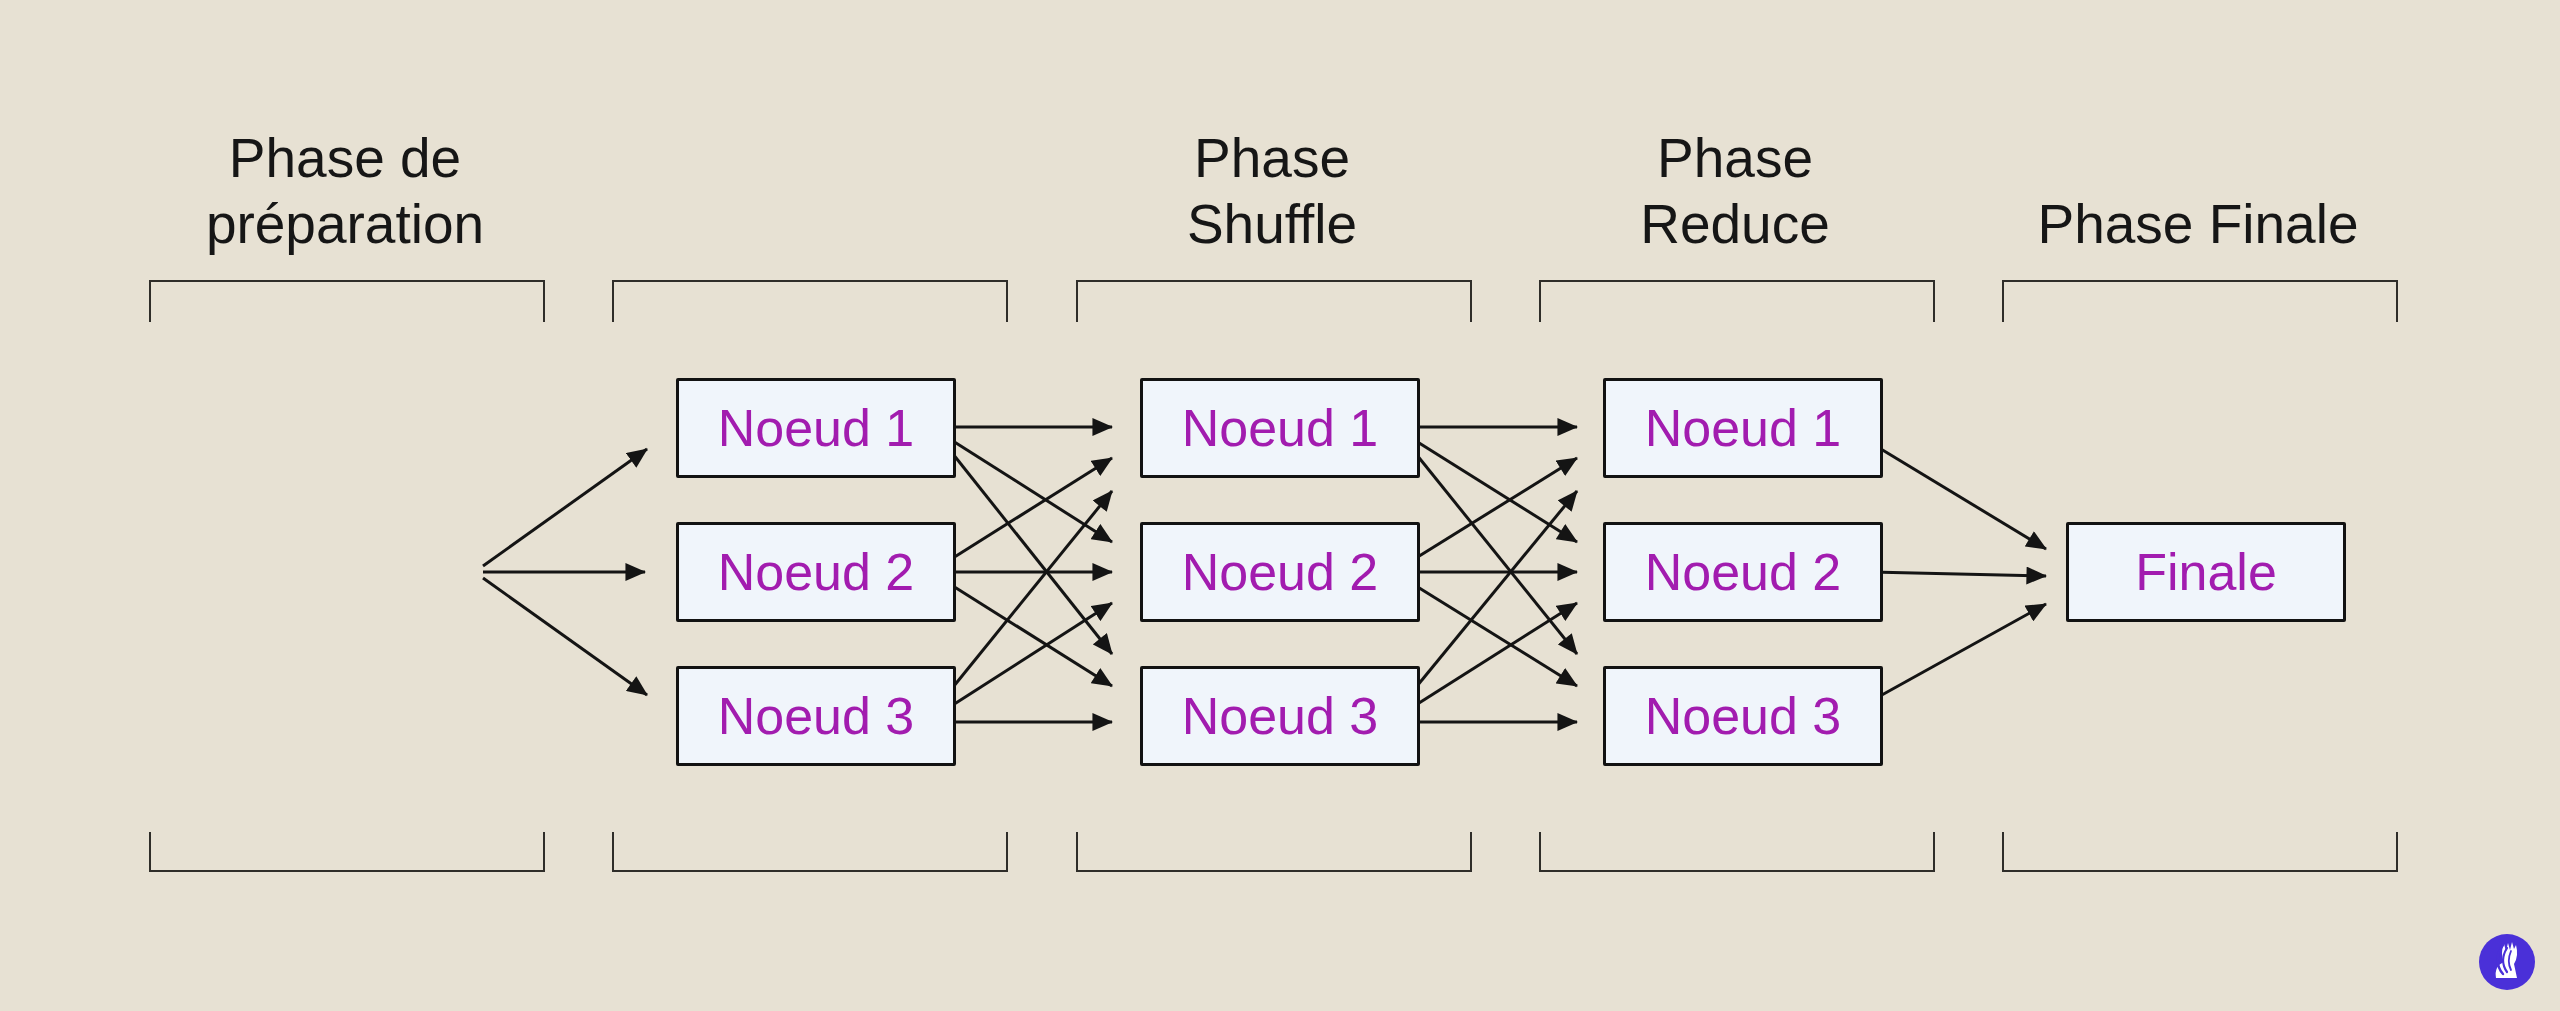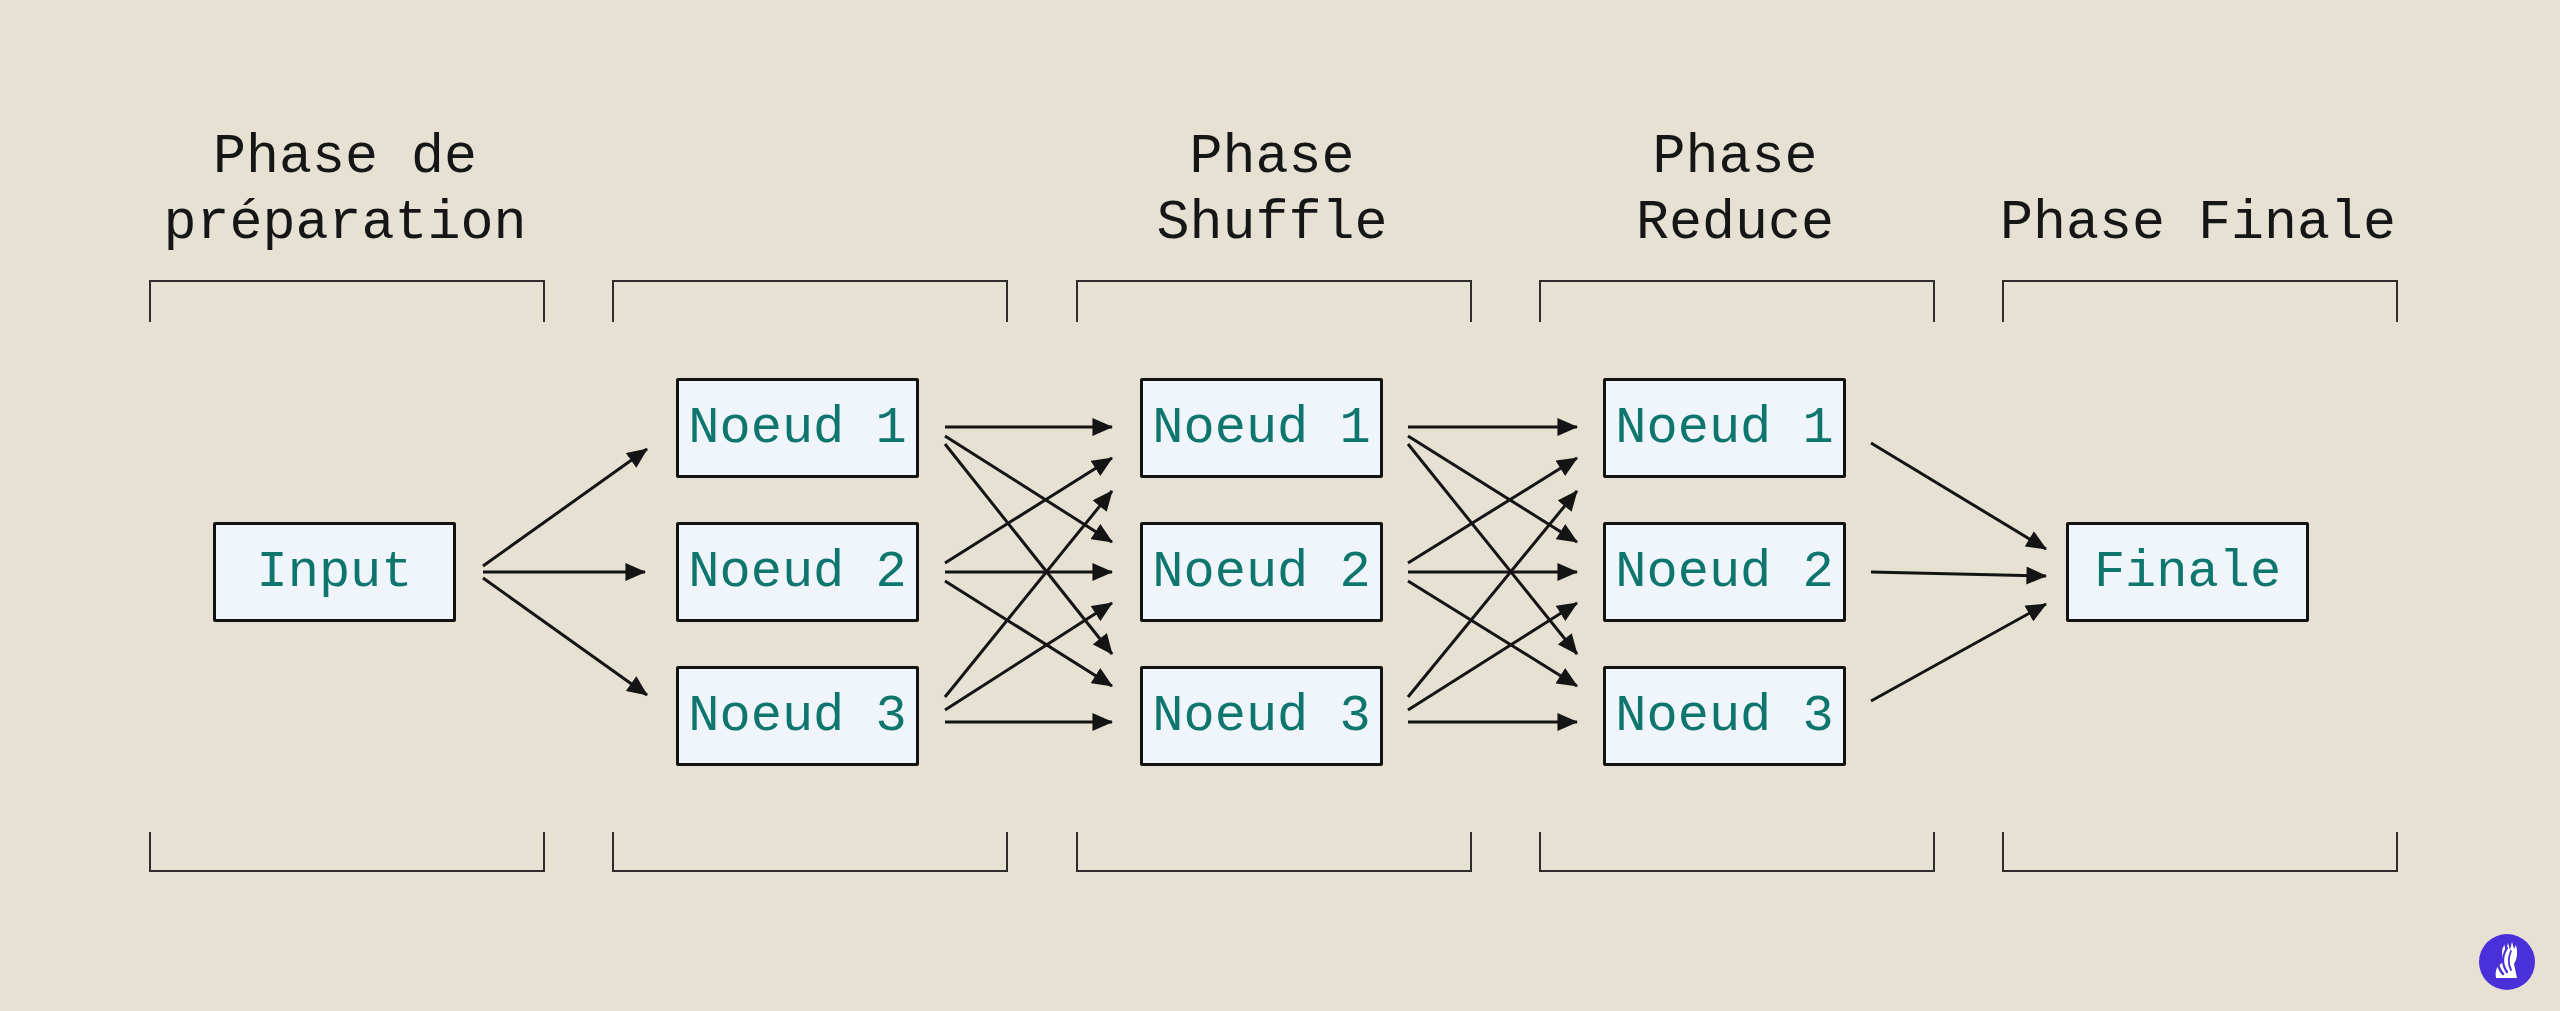--- a/index.html
+++ b/index.html
@@ -1,20 +1,20 @@
 <!DOCTYPE html>
 <html><head>
 <meta charset="utf-8">
 <style>
   html,body{margin:0;padding:0;}
   .canvas{
     position:relative;
     width:2560px;height:1011px;
     background:#e7e1d3;
-    font-family:Liberation Mono, monospace;
+    font-family:Liberation Sans, sans-serif;
     color:#141414;
     overflow:hidden;
   }
   .phase-title{
     position:absolute;
     top:85px;height:172px;width:470px;
     display:flex;align-items:flex-end;justify-content:center;
     text-align:center;
     font-size:55px;line-height:1.2;
     white-space:pre-line;
@@ -28,28 +28,28 @@
   .bracket.top{
     top:280px;height:40px;
     border-top-width:2px;border-left-width:2px;border-right-width:2px;
   }
   .bracket.bottom{
     top:832px;height:38px;
     border-bottom-width:2px;border-left-width:2px;border-right-width:2px;
   }
   .node{
     position:absolute;
-    width:243px;height:100px;
+    width:280px;height:100px;
     box-sizing:border-box;
     background:#f0f5fb;
     border:3px solid #121212;
     border-radius:2px;
     display:flex;align-items:center;justify-content:center;
     font-size:52px;
-    color:#0f766e;
+    color:#a21caf;
   }
   .arrows{
     position:absolute;left:0;top:0;width:2560px;height:1011px;
     pointer-events:none;
   }
   .logo{
     position:absolute;left:2477px;top:932px;width:60px;height:60px;
   }
 </style>
 </head>
@@ -108,21 +108,20 @@
       <line x1="1408" y1="697" x2="1577" y2="491" marker-end="url(#ah)"></line>
       <line x1="1408" y1="710" x2="1577" y2="603" marker-end="url(#ah)"></line>
       <line x1="1408" y1="722" x2="1577" y2="722" marker-end="url(#ah)"></line>
 
       <line x1="1871" y1="443" x2="2046" y2="549" marker-end="url(#ah)"></line>
       <line x1="1871" y1="572" x2="2046" y2="576" marker-end="url(#ah)"></line>
       <line x1="1871" y1="701" x2="2046" y2="604" marker-end="url(#ah)"></line>
     </g>
   </svg>
 
-  <div class="node" style="left:213px;top:522px">Input</div>
 
   <div class="node" style="left:676px;top:378px">Noeud 1</div>
   <div class="node" style="left:676px;top:522px">Noeud 2</div>
   <div class="node" style="left:676px;top:666px">Noeud 3</div>
 
   <div class="node" style="left:1140px;top:378px">Noeud 1</div>
   <div class="node" style="left:1140px;top:522px">Noeud 2</div>
   <div class="node" style="left:1140px;top:666px">Noeud 3</div>
 
   <div class="node" style="left:1603px;top:378px">Noeud 1</div>

